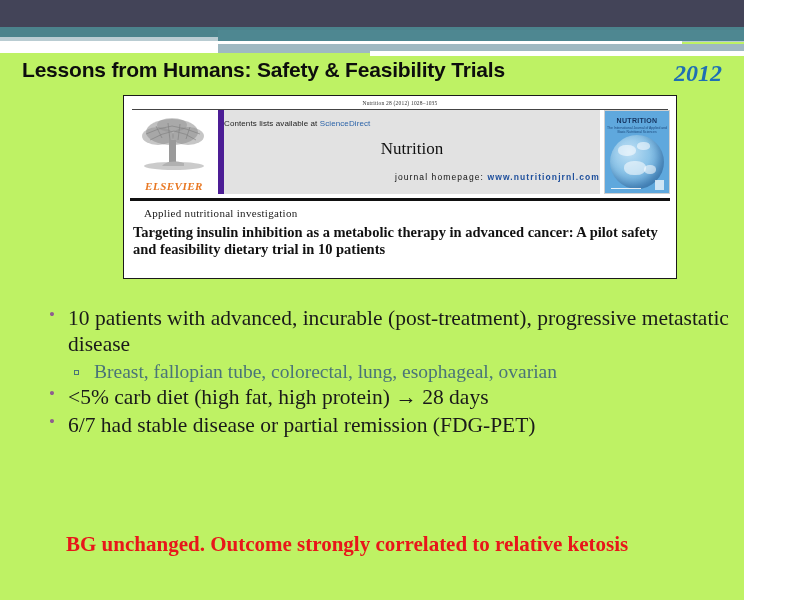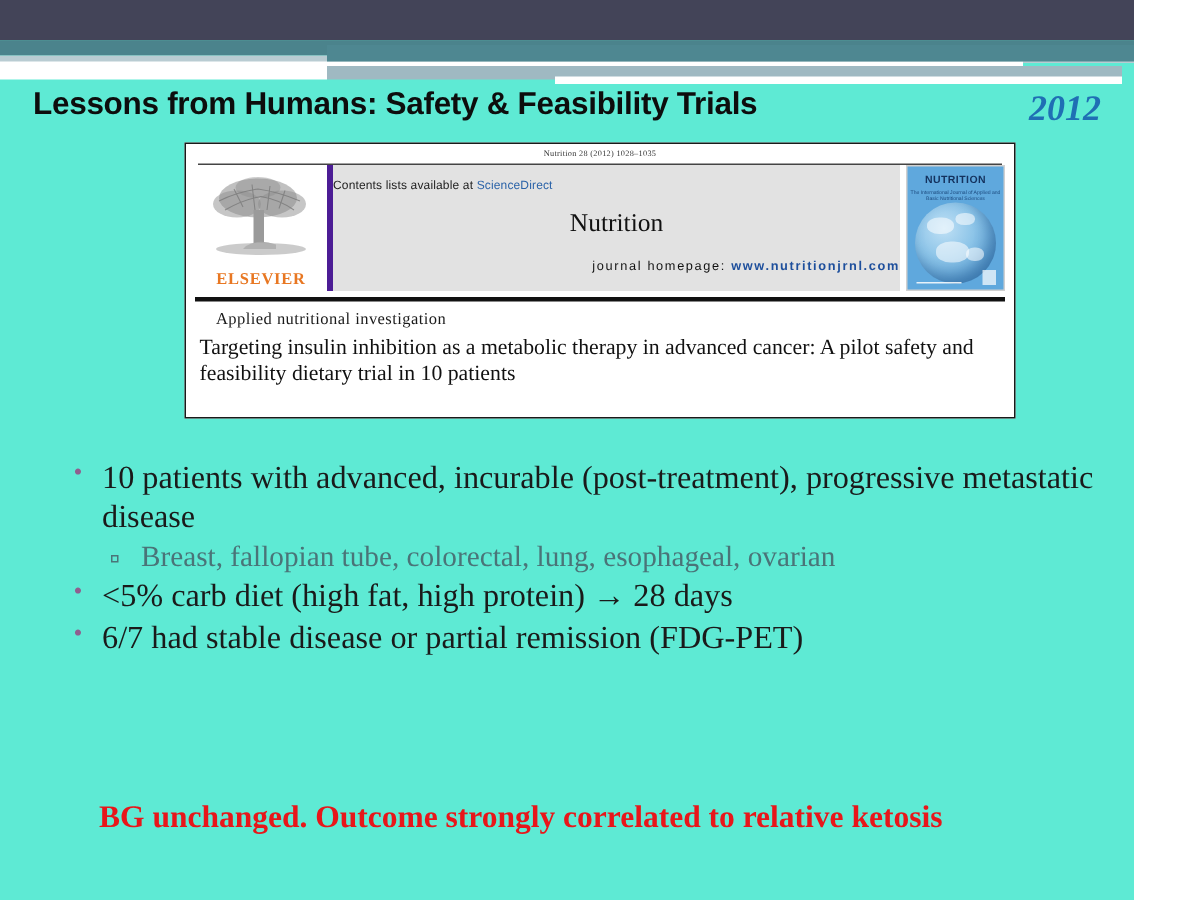--- a/index.html
+++ b/index.html
@@ -7,23 +7,22 @@
     padding: 0;
     background: #ffffff;
   }
   body {
     font-family: "Liberation Serif", serif;
   }
   #slide {
     position: relative;
     width: 744px;
     height: 600px;
-    background: #5eead4;
+    background: #bef264;
     overflow: hidden;
-    padding-left: 12px;
   }
 
   
   .band-dark {
     position: absolute;
     left: 0;
     top: 0;
     width: 800px;
     height: 27px;
     background: #434458;
@@ -148,21 +147,22 @@
   .jhead {
     display: flex;
     height: 84px;
     margin: 0 6px;
   }
   .elsevier {
     width: 88px;
     flex: 0 0 88px;
     position: relative;
     background: #ffffff;
-    border-right: 4px solid #4c1d95;
+    border-right: 6px solid #4c1d95;
+    font-style: italic;
   }
   .tree {
     position: absolute;
     left: 6px;
     top: 4px;
     width: 76px;
     height: 60px;
   }
   .elsevier-word {
     position: absolute;
@@ -286,20 +286,21 @@
     color: #1a1a1a;
     margin: 6px 0 0 20px;
     letter-spacing: 0.3px;
   }
   .art-title {
     font-family: "Liberation Serif", serif;
     font-size: 14.5px;
     color: #111;
     margin: 5px 9px 0 9px;
     line-height: 1.18;
+    font-weight: bold;
   }
 
   
   .bullets {
     position: absolute;
     left: 46px;
     top: 306px;
     width: 716px;
   }
   .b1 {

